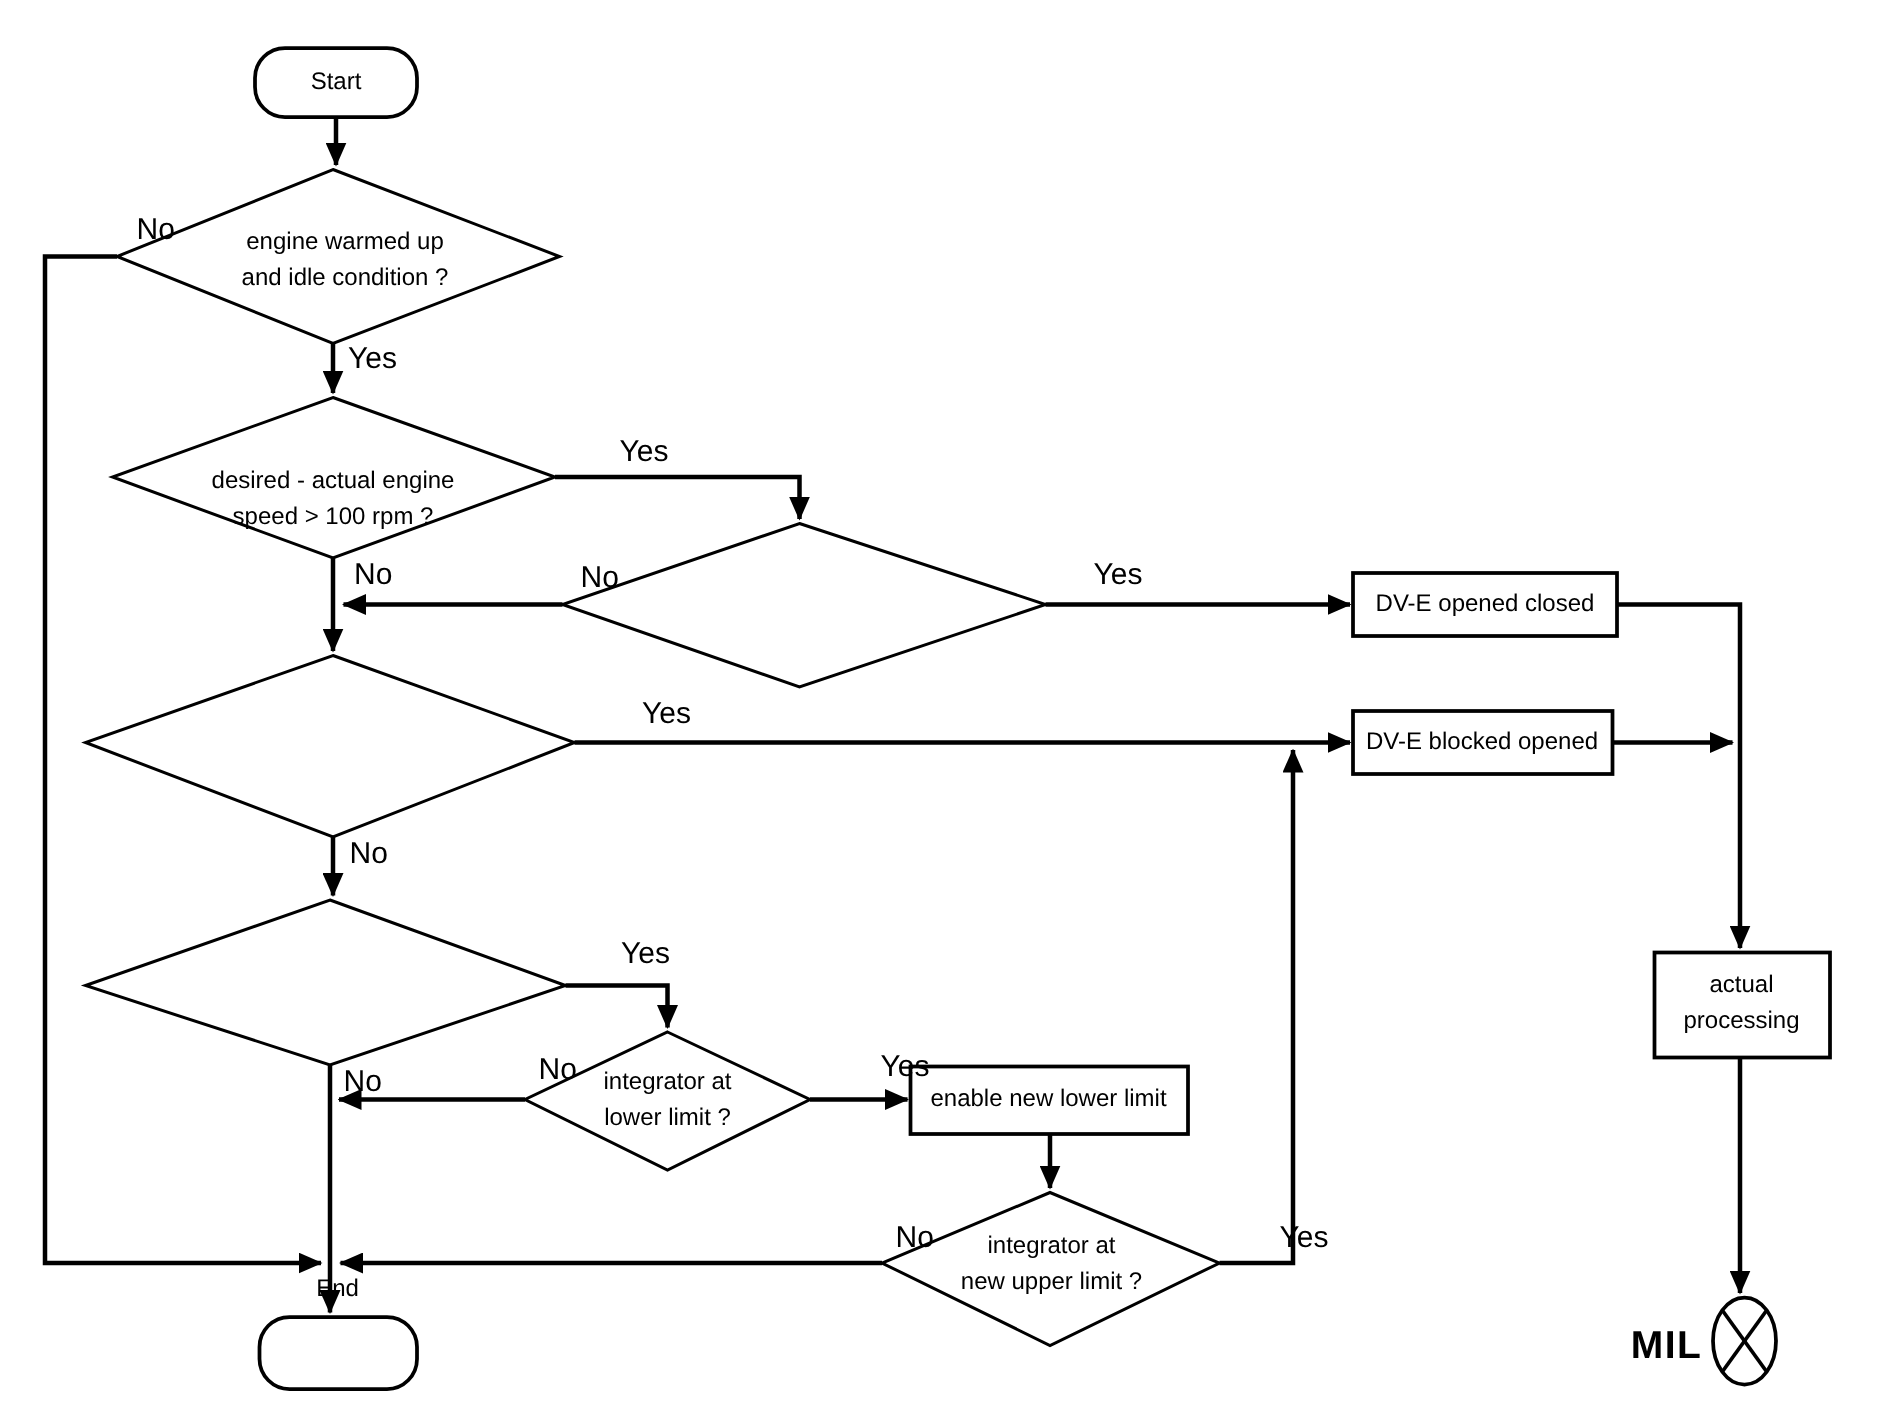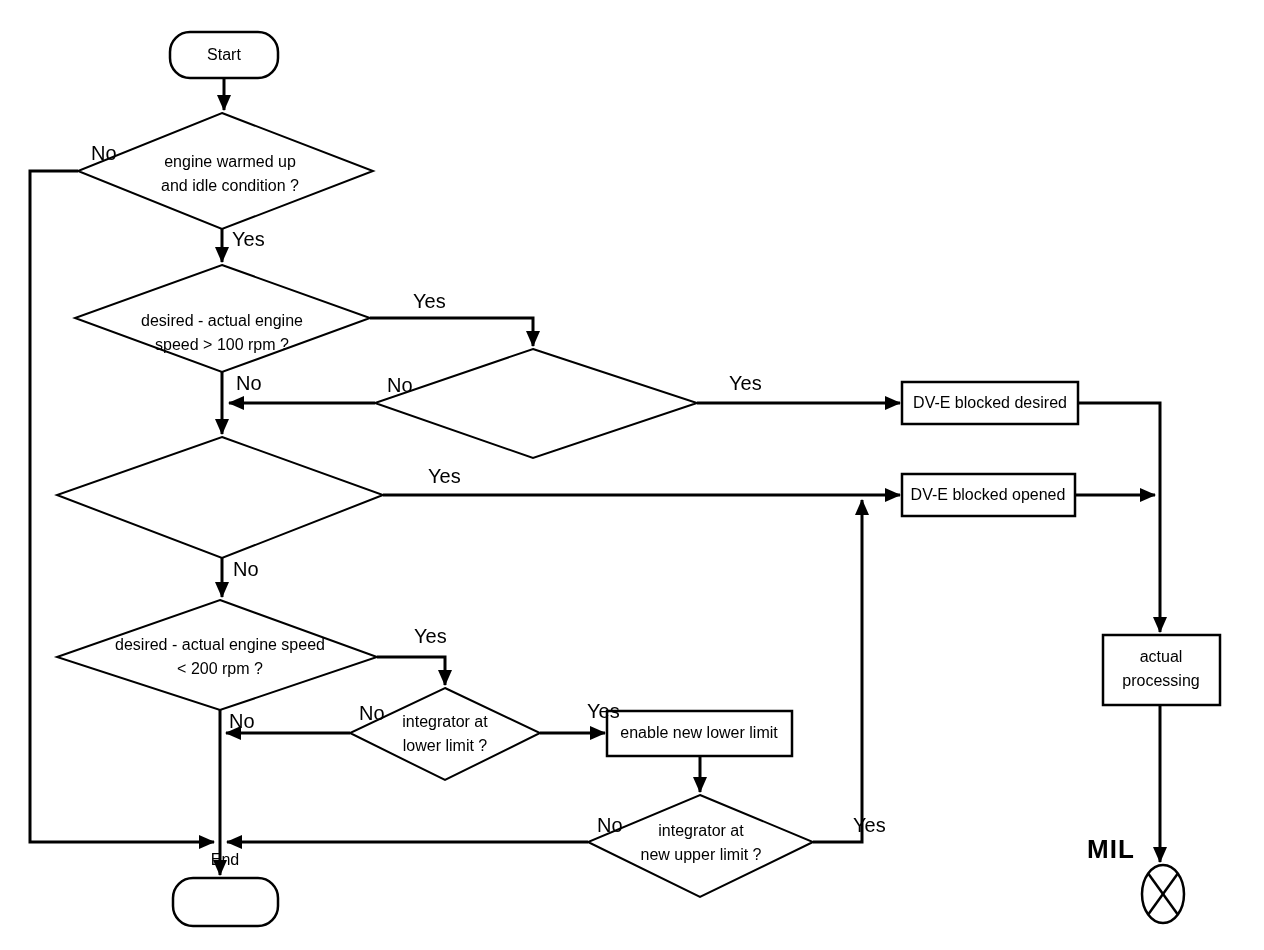--- a/index.html
+++ b/index.html
@@ -89,33 +89,31 @@
         <line x1="1177.8" y1="873.5" x2="1148.2" y2="914.5"></line>
       </g>
     </g>
   </svg>
 
   <div class="node-lbl" style="left:224px; top:55px;">Start</div>
   <div class="node-lbl" style="left:230px; top:174px;">engine warmed up
 and idle condition ?</div>
   <div class="node-lbl" style="left:222px; top:320px;margin-top:13px;">desired - actual engine
 speed &gt; 100 rpm ?</div>
-  <div class="node-lbl" style="left:220px; top:657px;">desired - actual engine speed
-&lt; 200 rpm ?</div>
   <div class="node-lbl" style="left:445px; top:734px;">integrator at
 lower limit ?</div>
   <div class="node-lbl" style="left:701px; top:843px;">integrator at
 new upper limit ?</div>
-  <div class="node-lbl" style="left:990px; top:403px;">DV-E blocked desired</div>
+  <div class="node-lbl" style="left:990px; top:403px;">DV-E opened closed</div>
   <div class="node-lbl" style="left:988px; top:495px;">DV-E blocked opened</div>
   <div class="node-lbl" style="left:699px; top:733px;">enable new lower limit</div>
   <div class="node-lbl" style="left:1161px; top:669px;">actual
 processing</div>
   <div class="node-lbl" style="left:225px; top:860px;">End</div>
-  <div class="mil-lbl" style="left:1111px; top:849px;">MIL</div>
+  <div class="mil-lbl" style="left:1111px; top:897px;">MIL</div>
 
   <div class="edge-lbl" style="left:55px;  top:144px;">No</div>
   <div class="edge-lbl" style="left:196px; top:230px;">Yes</div>
   <div class="edge-lbl" style="left:377px; top:292px;">Yes</div>
   <div class="edge-lbl" style="left:200px; top:374px;">No</div>
   <div class="edge-lbl" style="left:351px; top:376px;">No</div>
   <div class="edge-lbl" style="left:693px; top:374px;">Yes</div>
   <div class="edge-lbl" style="left:392px; top:467px;">Yes</div>
   <div class="edge-lbl" style="left:197px; top:560px;">No</div>
   <div class="edge-lbl" style="left:378px; top:627px;">Yes</div>

